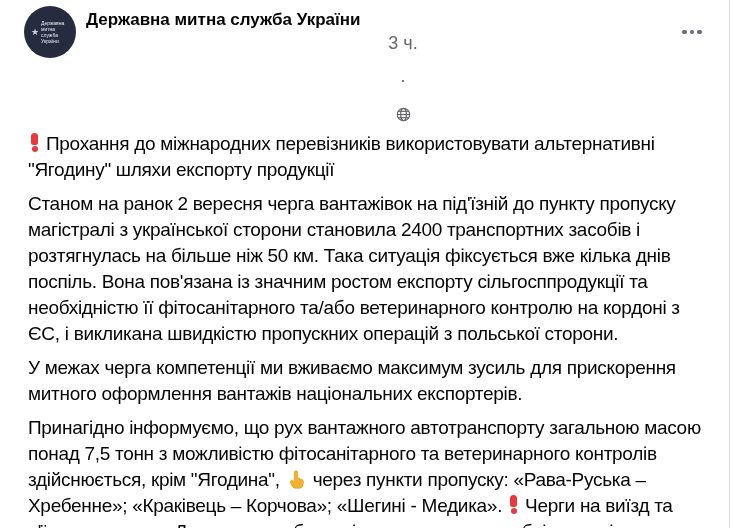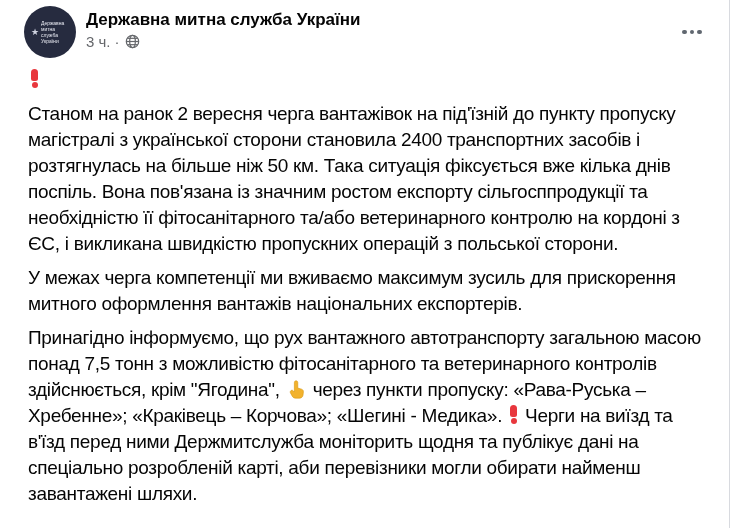--- a/index.html
+++ b/index.html
@@ -21,22 +21,22 @@
   
   .header{display:flex;align-items:flex-start;padding:6px 16px 0 24px;position:relative;}
   .avatar{width:52px;height:52px;border-radius:50%;background:var(--avatar_bg);
     flex:0 0 52px;display:flex;align-items:center;justify-content:center;cursor:pointer;overflow:hidden;}
   .avatar-inner{display:flex;align-items:center;gap:2px;transform:translateX(-1px);}
   .avatar-emblem{color:#cfd3e0;font-size:9px;line-height:9px;}
   .avatar-text{color:#e8eaf2;font-size:5px;line-height:6px;width:26px;
     letter-spacing:0;word-spacing:1px;}
   .header-info{margin-left:10px;padding-top:3px;flex:1;}
   .page-name{font-size:17px;font-weight:700;line-height:21px;color:var(--name_color);cursor:pointer;}
-  .meta{display:flex;align-items:center;gap:4px;margin-top:3px;
-    font-size:15px;color:var(--meta_color);}
+  .meta{display:flex;align-items:center;gap:16px;margin-top:3px;
+    font-size:18px;color:var(--meta_color);flex-direction:column;}
   .meta .timestamp{cursor:pointer;}
   .globe{display:inline-flex;margin-left:1px;}
   .more-btn{position:absolute;right:26px;top:20px;width:36px;height:24px;
     display:flex;align-items:center;justify-content:center;gap:3px;cursor:pointer;border-radius:6px;}
   .more-btn i{width:4.5px;height:4.5px;border-radius:50%;background:#606770;display:block;}
 
   
   .body-text{padding:9px 26px 0 28px;font-size:19px;line-height:26px;
     letter-spacing:-0.3px;color:var(--text_color);overflow:hidden;}
   .body-text p{margin:0 0 8px 0;}
@@ -87,21 +87,21 @@
     </div>
 
     <div class="more-btn">
       <i></i>
         <i></i>
         <i></i>
     </div>
   </div>
 
   <div class="body-text" id="post-body">
-      <p><span class="emoji-excl"></span></p>
+      <p><span class="emoji-excl"></span><span> Прохання до міжнародних перевізників використовувати альтернативні "Ягодину" шляхи експорту продукції</span></p>
       <p><span>Станом на ранок 2 вересня черга вантажівок на під'їзній до пункту пропуску магістралі з української сторони становила 2400 транспортних засобів і розтягнулась на більше ніж 50 км. Така ситуація фіксується вже кілька днів поспіль. Вона пов'язана із значним ростом експорту сільгосппродукції та необхідністю її фітосанітарного та/або ветеринарного контролю на кордоні з ЄС, і викликана швидкістю пропускних операцій з польської сторони.</span></p>
       <p><span>У межах черга компетенції ми вживаємо максимум зусиль для прискорення митного оформлення вантажів національних експортерів.</span></p>
       <p><span>Принагідно інформуємо, що рух вантажного автотранспорту загальною масою понад 7,5 тонн з можливістю фітосанітарного та ветеринарного контролів здійснюється, крім "Ягодина", </span><span class="emoji-hand"><svg viewBox="0 0 24 24">
             <path fill="var(--emoji_hand)" stroke="#d99a14" stroke-width="0.8" d="M9.3 3.2c0-1.3 1-2.2 2.2-2.2 1.2 0 2.1 1 2.1 2.2v7l4.8 1.4c1.5.4 2.5 1.8 2.3 3.4l-.5 4.3c-.3 2.1-2.1 3.6-4.2 3.6h-5.4c-1.6 0-3-.9-3.8-2.2l-2.4-4.4c-.6-1-.3-2.3.7-3 1-.6 2.2-.4 3 .5l1.2 1.3V3.2z"></path>
           </svg></span><span> через пункти пропуску: «Рава-Руська – Хребенне»; «Краківець – Корчова»; «Шегині - Медика». </span><span class="emoji-excl"></span><span> Черги на виїзд та в'їзд перед ними Держмитслужба моніторить щодня та публікує дані на спеціально розробленій карті, аби перевізники могли обирати найменш завантажені шляхи.</span></p>
     </div>
 
   <div class="right-border"></div>
 </div>
 

